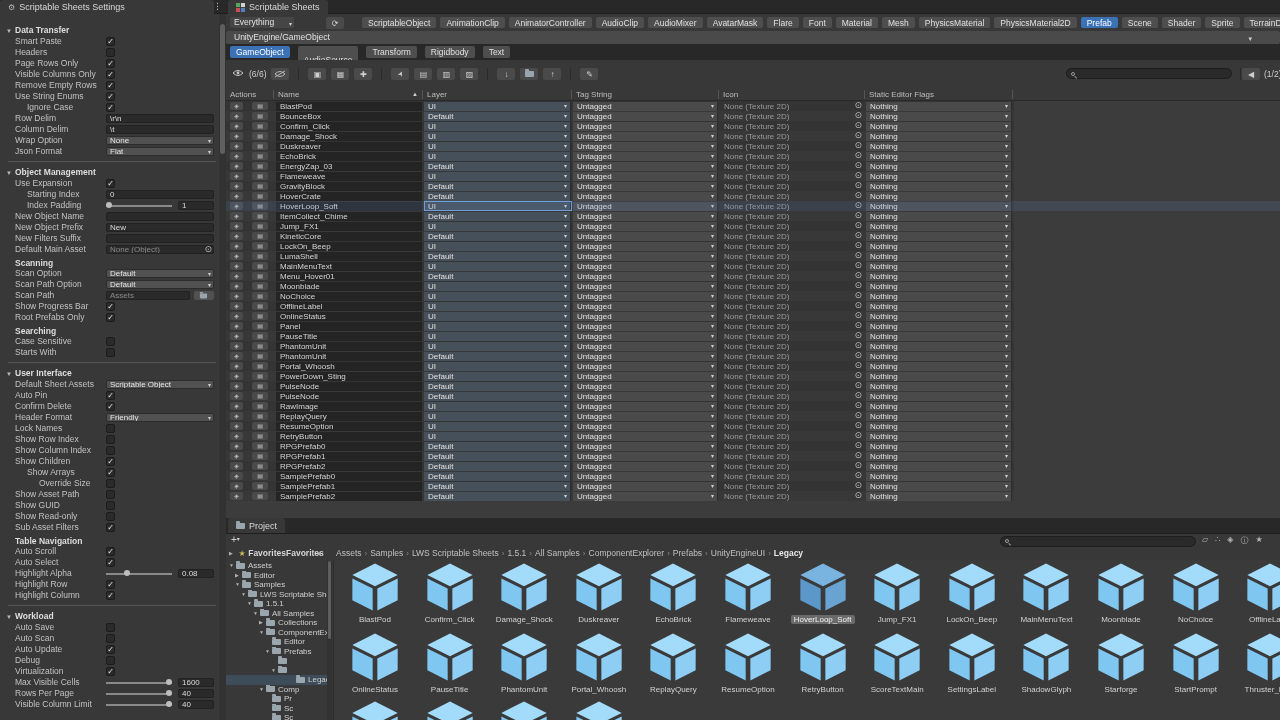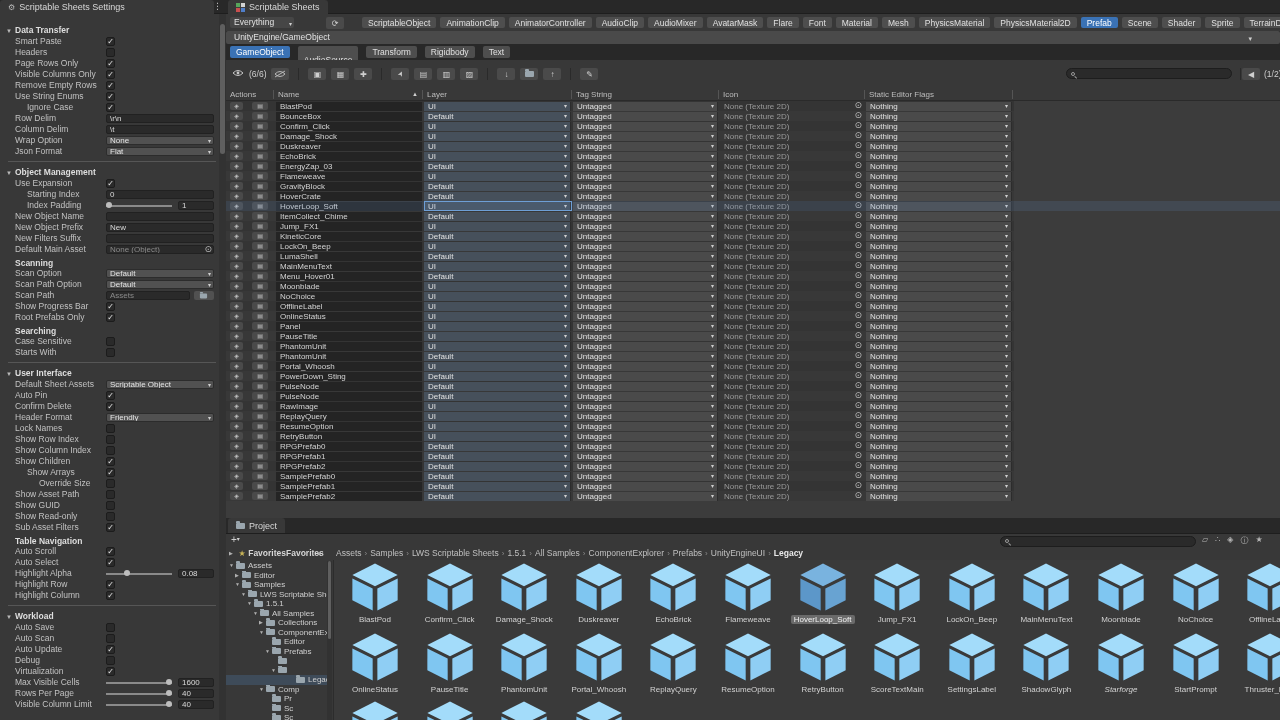--- a/index.html
+++ b/index.html
@@ -825,21 +825,21 @@
         <div class="gcell" style="left: 600.8px; top: 72px;"><svg width="50" height="50" viewBox="0 0 64 64">
             <polygon points="32,2 61,16.5 32,31 3,16.5" fill="#a3dcfa"></polygon>
             <polygon points="3,21 29,34 29,62 3,49" fill="#7fc6f1"></polygon>
             <polygon points="61,21 35,34 35,62 61,49" fill="#8fcef4"></polygon>
           </svg><div class="glabel">SettingsLabel</div></div>
         <div class="gcell" style="left: 675.4px; top: 72px;"><svg width="50" height="50" viewBox="0 0 64 64">
             <polygon points="32,2 61,16.5 32,31 3,16.5" fill="#a3dcfa"></polygon>
             <polygon points="3,21 29,34 29,62 3,49" fill="#7fc6f1"></polygon>
             <polygon points="61,21 35,34 35,62 61,49" fill="#8fcef4"></polygon>
           </svg><div class="glabel">ShadowGlyph</div></div>
-        <div class="gcell" style="left: 750px; top: 72px; font-style: italic;"><svg width="50" height="50" viewBox="0 0 64 64">
+        <div class="gcell" style="left: 750px; top: 72px;"><svg width="50" height="50" viewBox="0 0 64 64">
             <polygon points="32,2 61,16.5 32,31 3,16.5" fill="#a3dcfa"></polygon>
             <polygon points="3,21 29,34 29,62 3,49" fill="#7fc6f1"></polygon>
             <polygon points="61,21 35,34 35,62 61,49" fill="#8fcef4"></polygon>
           </svg><div class="glabel">Starforge</div></div>
         <div class="gcell" style="left: 824.6px; top: 72px;"><svg width="50" height="50" viewBox="0 0 64 64">
             <polygon points="32,2 61,16.5 32,31 3,16.5" fill="#a3dcfa"></polygon>
             <polygon points="3,21 29,34 29,62 3,49" fill="#7fc6f1"></polygon>
             <polygon points="61,21 35,34 35,62 61,49" fill="#8fcef4"></polygon>
           </svg><div class="glabel">StartPrompt</div></div>
         <div class="gcell" style="left: 899.2px; top: 72px;"><svg width="50" height="50" viewBox="0 0 64 64">

